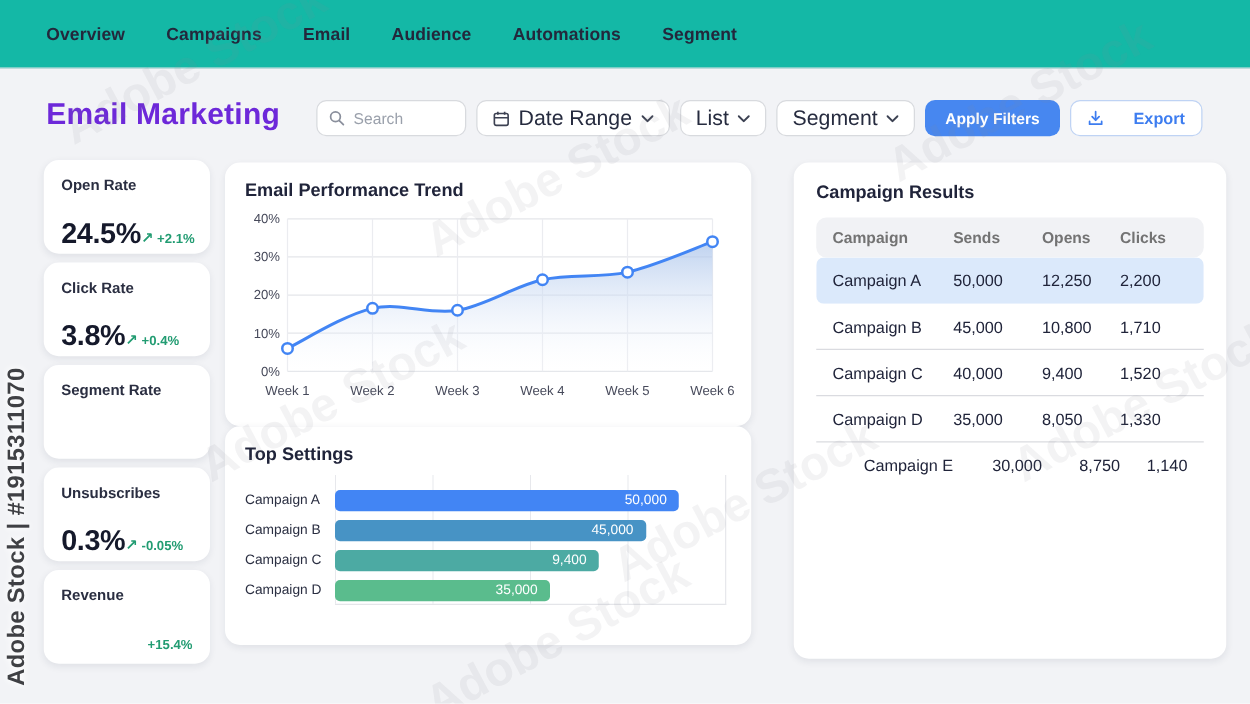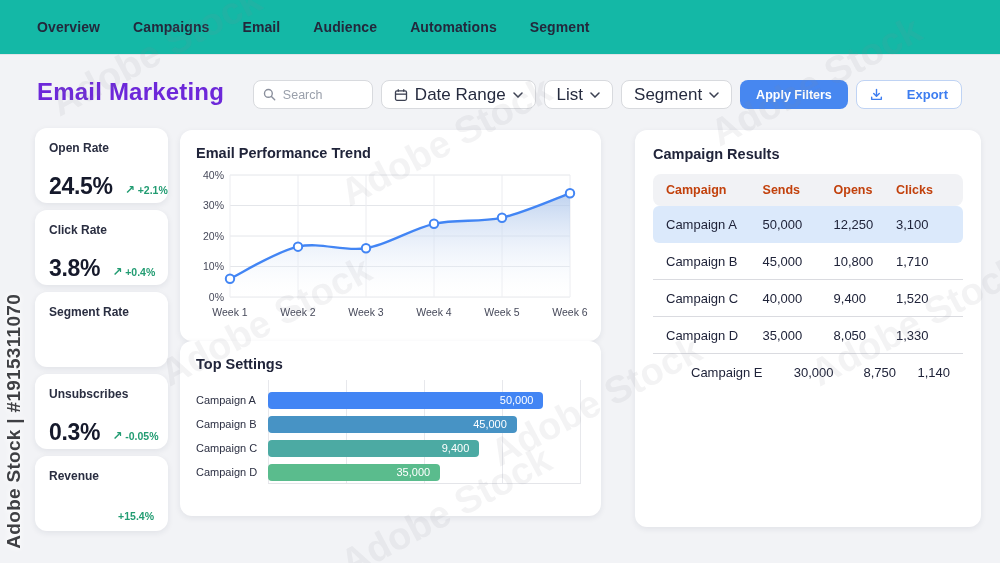--- a/index.html
+++ b/index.html
@@ -30,21 +30,21 @@
   .icon svg { display:block; }
 
   
   .card { background:#fff; border-radius:12px; box-shadow:0 2px 6px rgba(25,32,60,.08); }
   .card h2 { font-size:14.5px; font-weight:700; color:#20243a; }
 
   
   .kpi-col { position:absolute; left:35px; top:128px; width:133px; display:flex; flex-direction:column; gap:7px; }
   .kpi-card { height:75px; padding:13px 14px 10px; position:relative; }
   .kpi-label { font-size:12px; font-weight:700; color:#2a2e41; margin-bottom:5px; }
-  .kpi-row { display:flex; align-items:baseline; gap:12px;margin-top:18px; }
+  .kpi-row { display:flex; align-items:baseline; gap:0;margin-top:18px; }
   .kpi-value { font-size:23px; font-weight:800; color:#15192b; letter-spacing:-.3px; white-space:nowrap; }
   .kpi-delta { font-size:10.5px; font-weight:700; color:#229c72; white-space:nowrap; }
   .kpi-delta .arrow { font-size:12px; }
   .kpi-delta.solo { position:absolute; right:14px; bottom:9px; }
 
   
   .mid-col { position:absolute; left:180px; top:130px; width:421px; }
   .line-card { height:211px; padding:15px 16px; }
   .bars-card { height:175px; padding:15px 16px; }
   .line-chart-wrap { margin-top:4px; }
@@ -59,21 +59,21 @@
   .bar-track { flex:1; margin-left:8px; margin-right:4px; }
   .bar { height:17px; border-radius:4px; display:flex; align-items:center; justify-content:flex-end;
          padding-right:10px; }
   .bar-value { font-size:11px; color:#fff; }
 
   
   .table-card { position:absolute; left:635px; top:130px; width:346px; height:397px; padding:16px 18px; }
   .tbl { margin-top:12px; }
   .tbl-head { display:grid; grid-template-columns:34% 25% 22% 19%; background:#f1f2f5; border-radius:8px;
               height:32px; align-items:center; padding:0 13px; }
-  .tbl-head .cell { font-size:12.5px; font-weight:700; color:#c2410c; }
+  .tbl-head .cell { font-size:12.5px; font-weight:700; color:#737373; }
   .tbl-row { display:grid; grid-template-columns:34% 25% 22% 19%; height:37px; align-items:center;
              padding:0 13px; border-bottom:1px solid #dadbe0; cursor:pointer; }
   .tbl-row:last-child { border-bottom:none;text-align:right; }
   .tbl-row .cell { font-size:13px; color:#20243a; }
   .tbl-row.highlight { background:#dbe9fb; border-radius:6px; border-bottom-color:transparent; }
 
   
   .wm-side { position:absolute; left:3px; bottom:14px; writing-mode:vertical-rl; transform:rotate(180deg);
              font-size:19px; font-weight:700; color:#3f4044; letter-spacing:.3px; z-index:9;
              text-shadow:0 0 4px rgba(255,255,255,.95), 0 0 8px rgba(255,255,255,.9); pointer-events:none; }
@@ -276,21 +276,21 @@
         <div class="tbl-head">
           <div class="cell">Campaign</div>
           <div class="cell">Sends</div>
           <div class="cell">Opens</div>
           <div class="cell">Clicks</div>
         </div>
         <div class="tbl-row highlight">
           <div class="cell">Campaign A</div>
           <div class="cell">50,000</div>
           <div class="cell">12,250</div>
-          <div class="cell">3,100</div>
+          <div class="cell">2,200</div>
         </div>
         <div class="tbl-row">
           <div class="cell">Campaign B</div>
           <div class="cell">45,000</div>
           <div class="cell">10,800</div>
           <div class="cell">1,710</div>
         </div>
         <div class="tbl-row">
           <div class="cell">Campaign C</div>
           <div class="cell">40,000</div>

